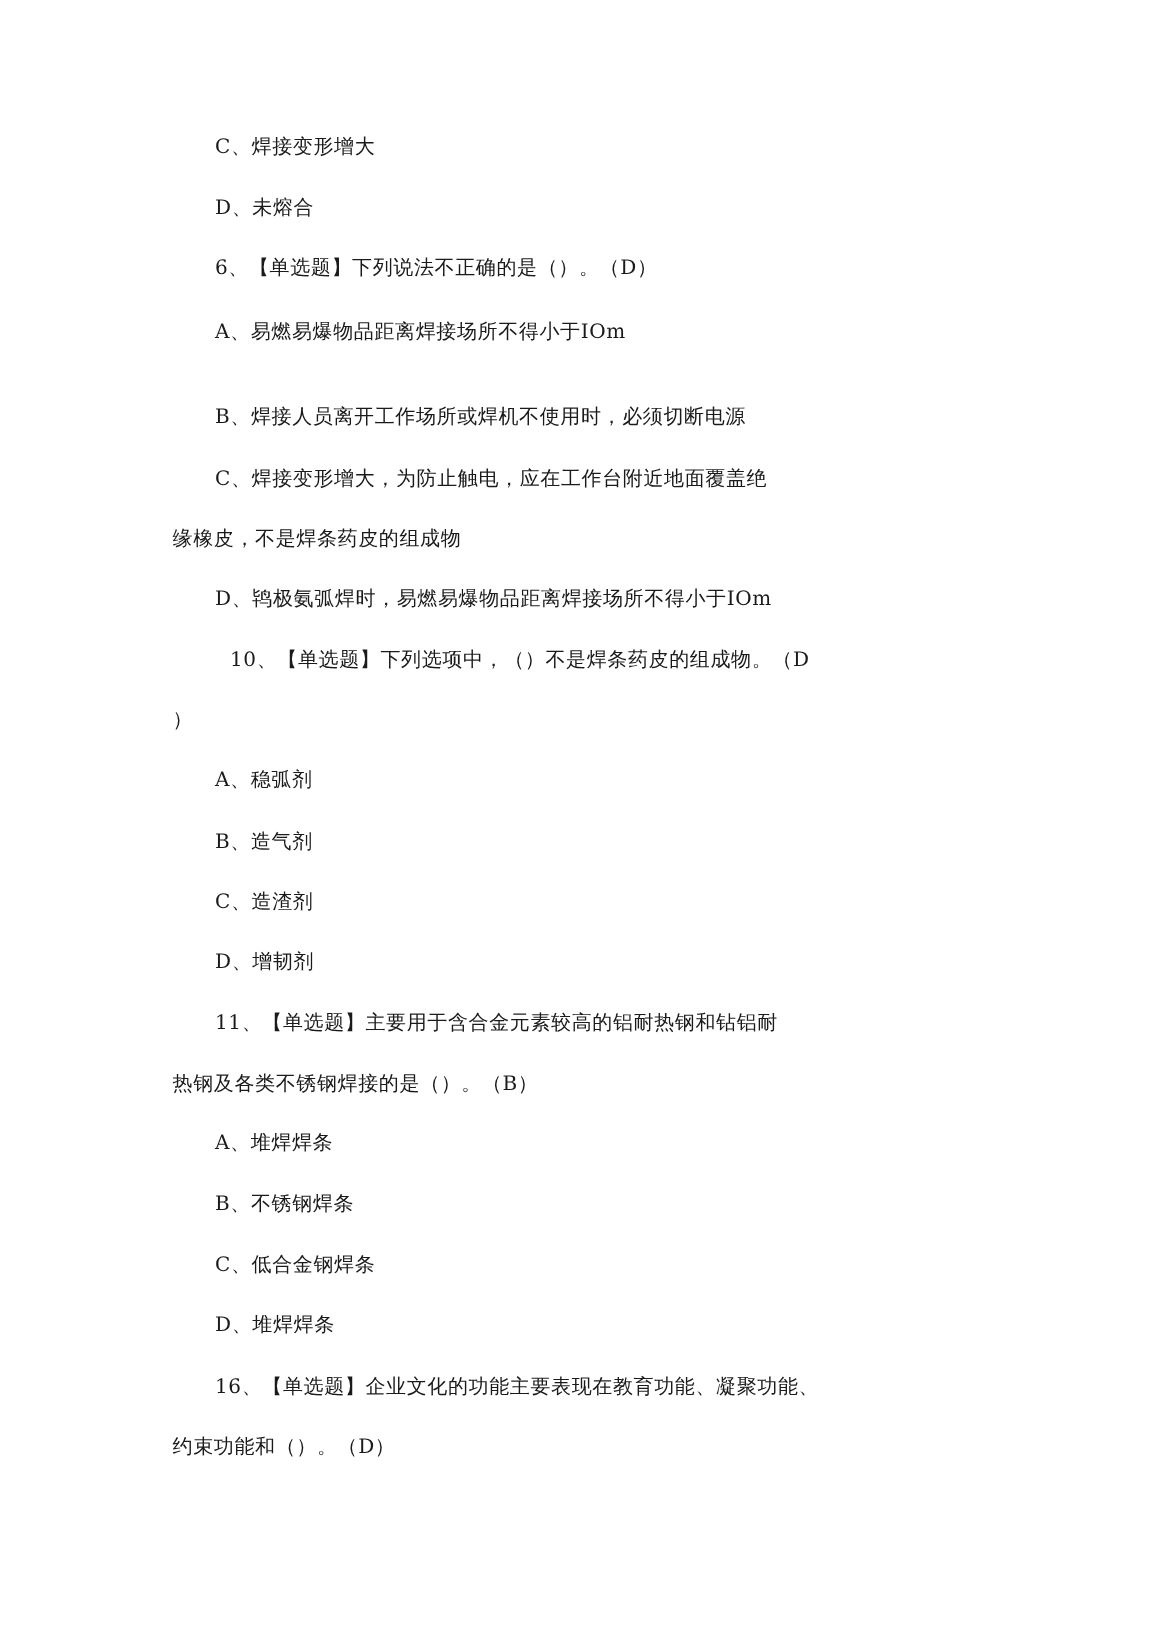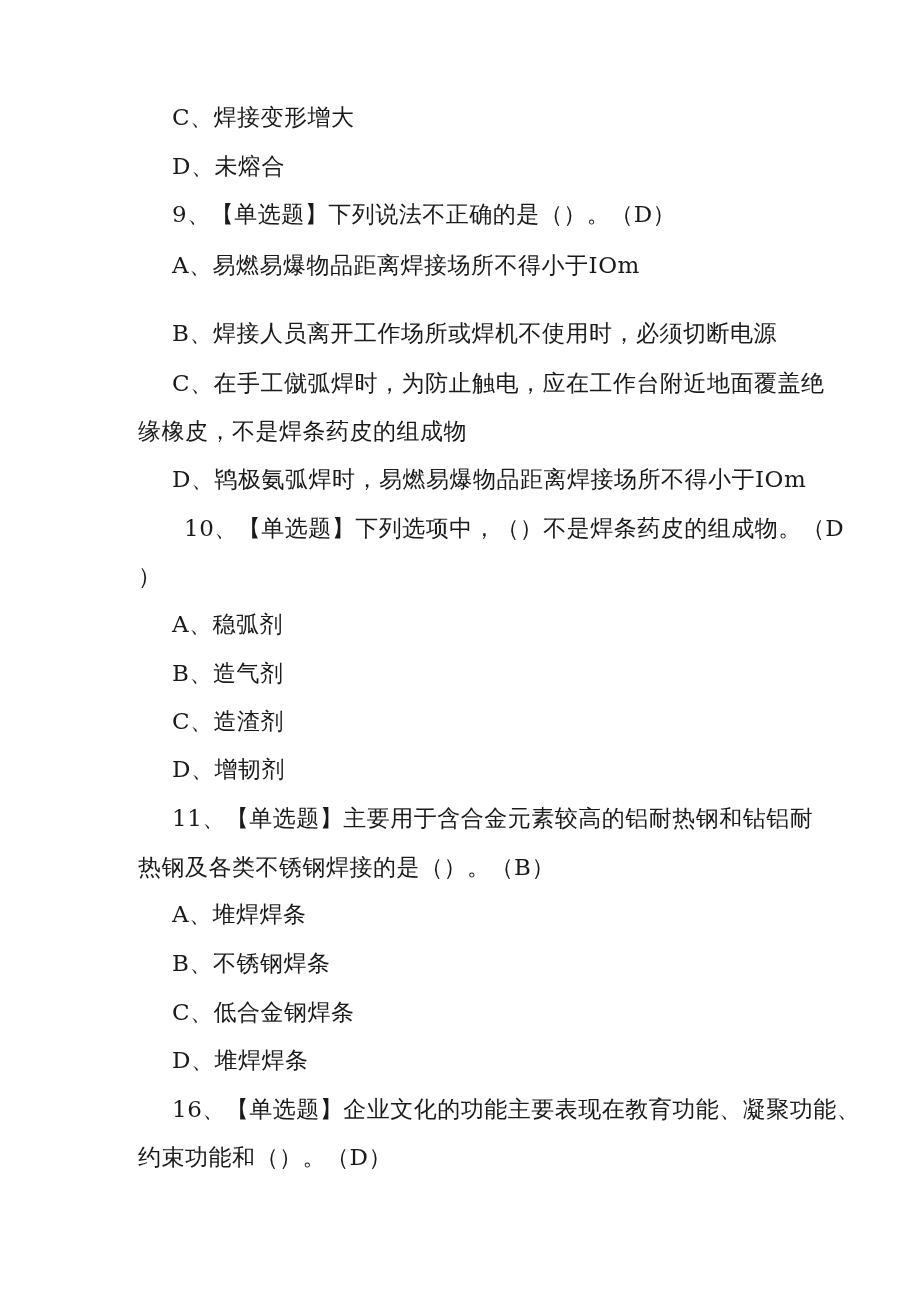--- a/index.html
+++ b/index.html
@@ -1,29 +1,29 @@
 <!DOCTYPE html>
 <html><head>
   <meta charset="utf-8">
   <style>
     html, body { margin: 0; padding: 0; background: #ffffff; }
     body { width: 920px; height: 1301px; position: relative; overflow: hidden;
       font-family: "DejaVu Serif", "Liberation Serif", serif; color: #1a1a1a; }
-    .line { position: absolute; font-size: 23px; line-height: 24px; white-space: nowrap; letter-spacing: 0.5px; }
+    .line { position: absolute; font-size: 16px; line-height: 24px; white-space: nowrap; letter-spacing: 0.5px; }
   </style>
 </head>
 <body>
 
 <div>
   <div class="line" style="left:172px;top:105px">C、焊接变形增大</div>
   <div class="line" style="left:172px;top:154px">D、未熔合</div>
-  <div class="line" style="left:172px;top:202px">9、【单选题】下列说法不正确的是（）。（D）</div>
+  <div class="line" style="left:172px;top:202px">6、【单选题】下列说法不正确的是（）。（D）</div>
   <div class="line" style="left:172px;top:253px">A、易燃易爆物品距离焊接场所不得小于IOm</div>
   <div class="line" style="left:172px;top:321px">B、焊接人员离开工作场所或焊机不使用时，必须切断电源</div>
-  <div class="line" style="left:172px;top:371px">C、在手工僦弧焊时，为防止触电，应在工作台附近地面覆盖绝</div>
+  <div class="line" style="left:172px;top:371px">C、焊接变形增大，为防止触电，应在工作台附近地面覆盖绝</div>
   <div class="line" style="left:138px;top:419px">缘橡皮，不是焊条药皮的组成物</div>
   <div class="line" style="left:172px;top:467px">D、鸨极氨弧焊时，易燃易爆物品距离焊接场所不得小于IOm</div>
   <div class="line" style="left:184px;top:516px">10、【单选题】下列选项中，（）不是焊条药皮的组成物。（D</div>
   <div class="line" style="left:138px;top:564px">）</div>
   <div class="line" style="left:172px;top:612px">A、稳弧剂</div>
   <div class="line" style="left:172px;top:661px">B、造气剂</div>
   <div class="line" style="left:172px;top:709px">C、造渣剂</div>
   <div class="line" style="left:172px;top:757px">D、增韧剂</div>
   <div class="line" style="left:172px;top:806px">11、【单选题】主要用于含合金元素较高的铝耐热钢和钻铝耐</div>
   <div class="line" style="left:138px;top:855px">热钢及各类不锈钢焊接的是（）。（B）</div>

